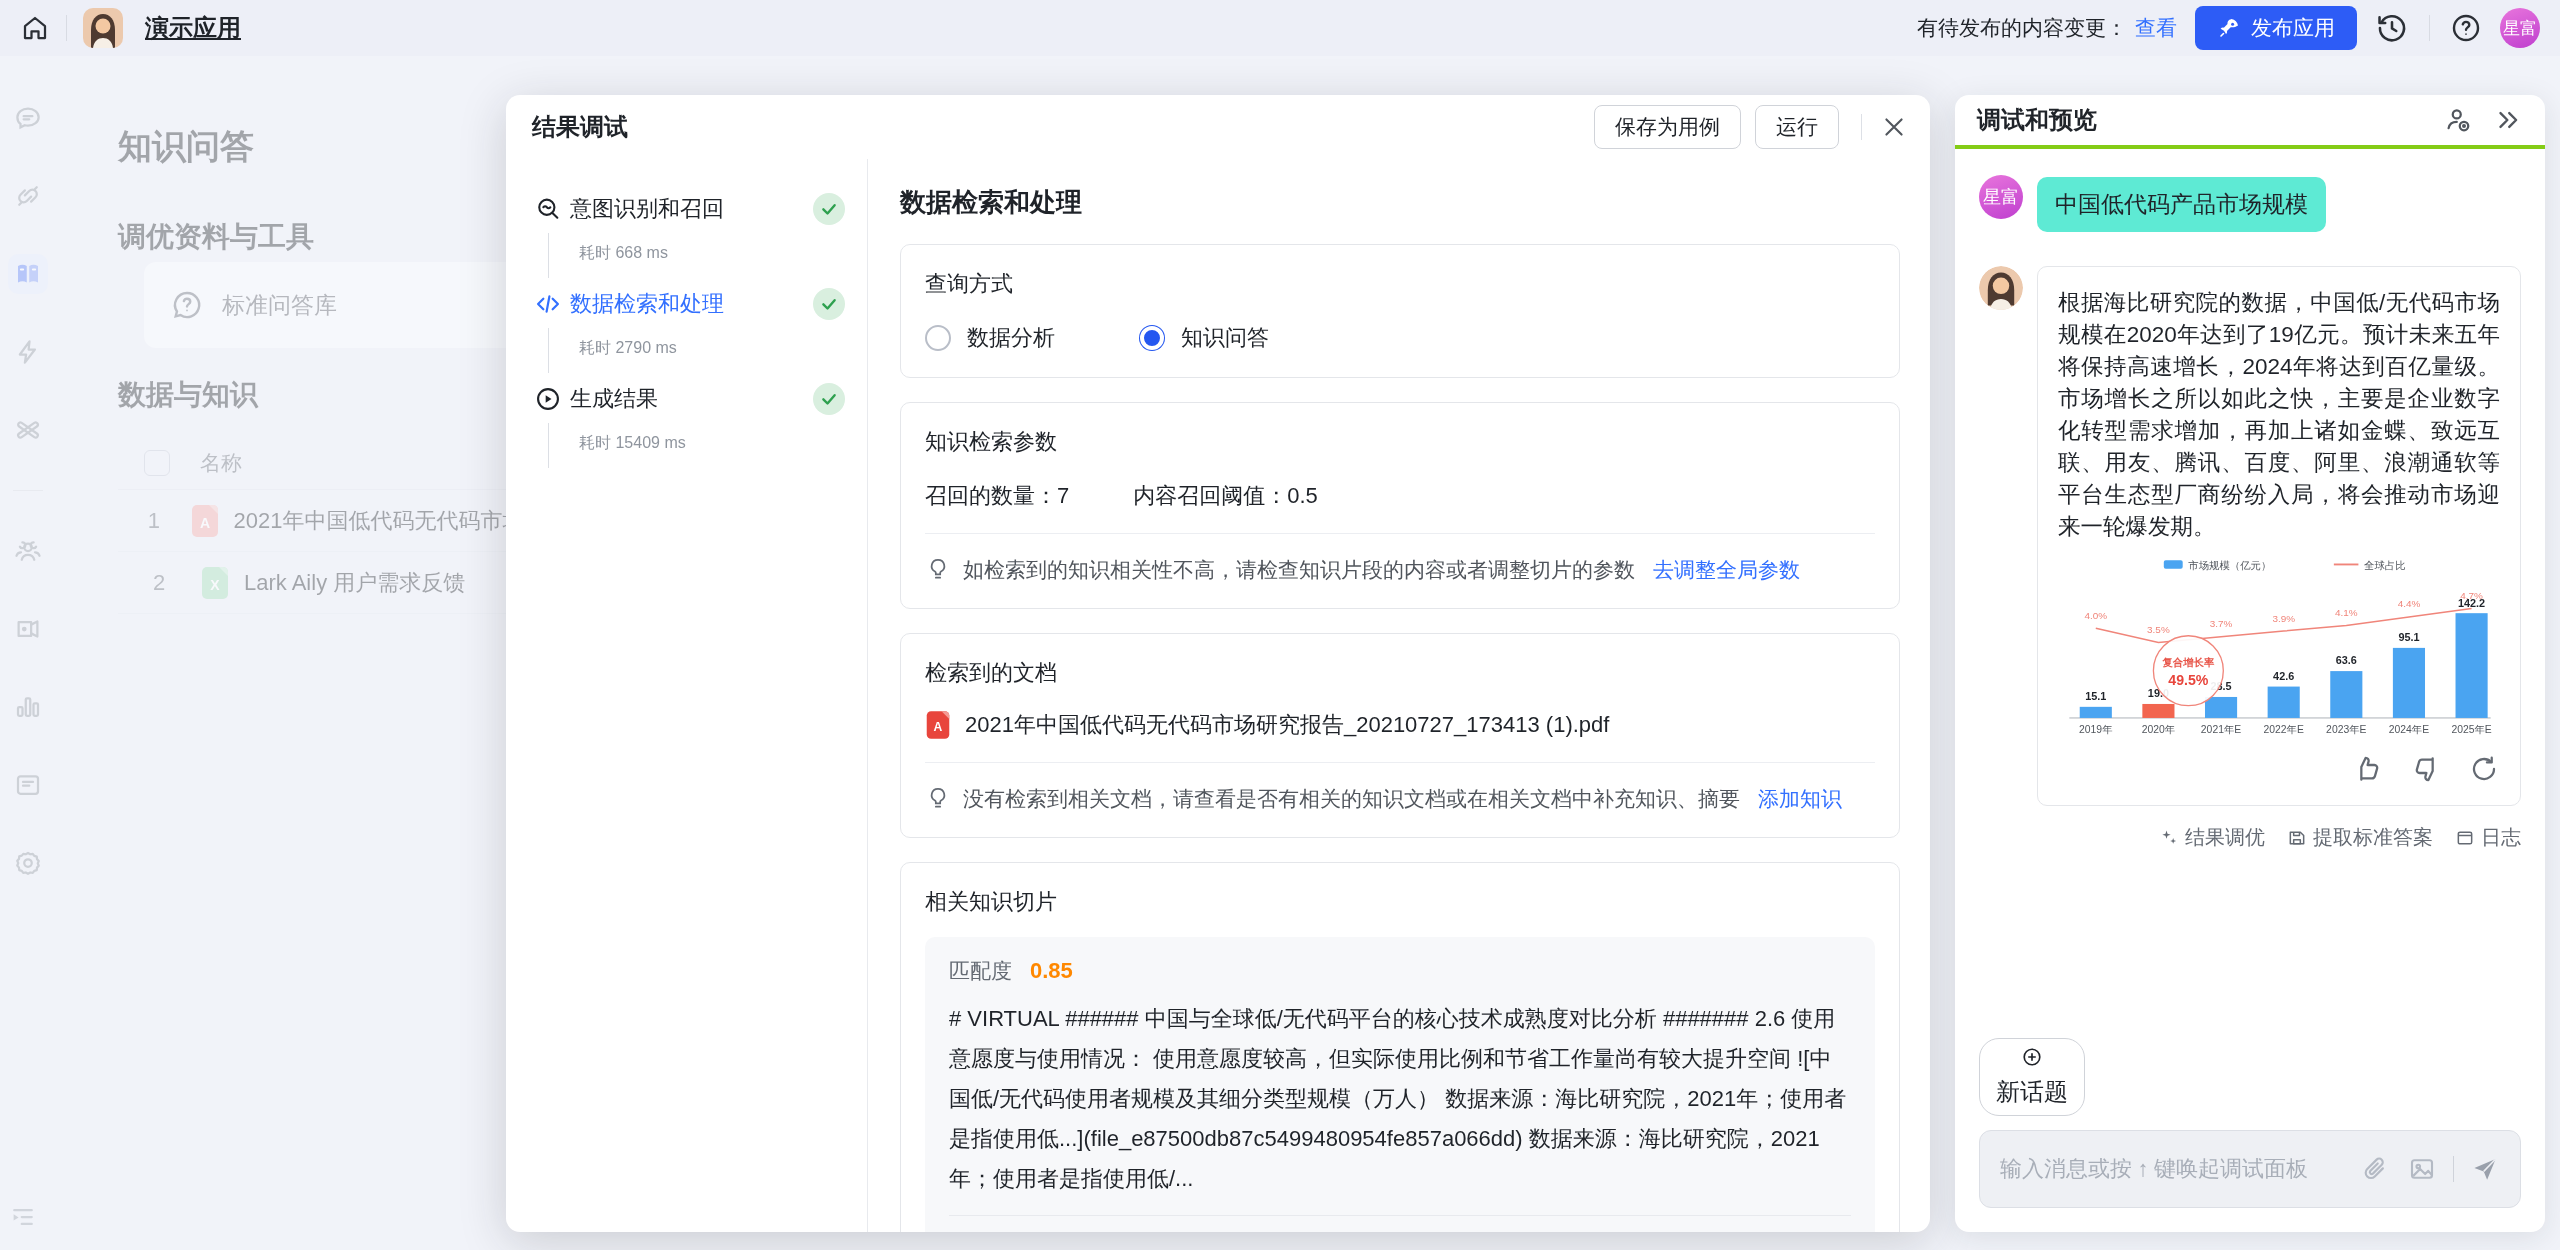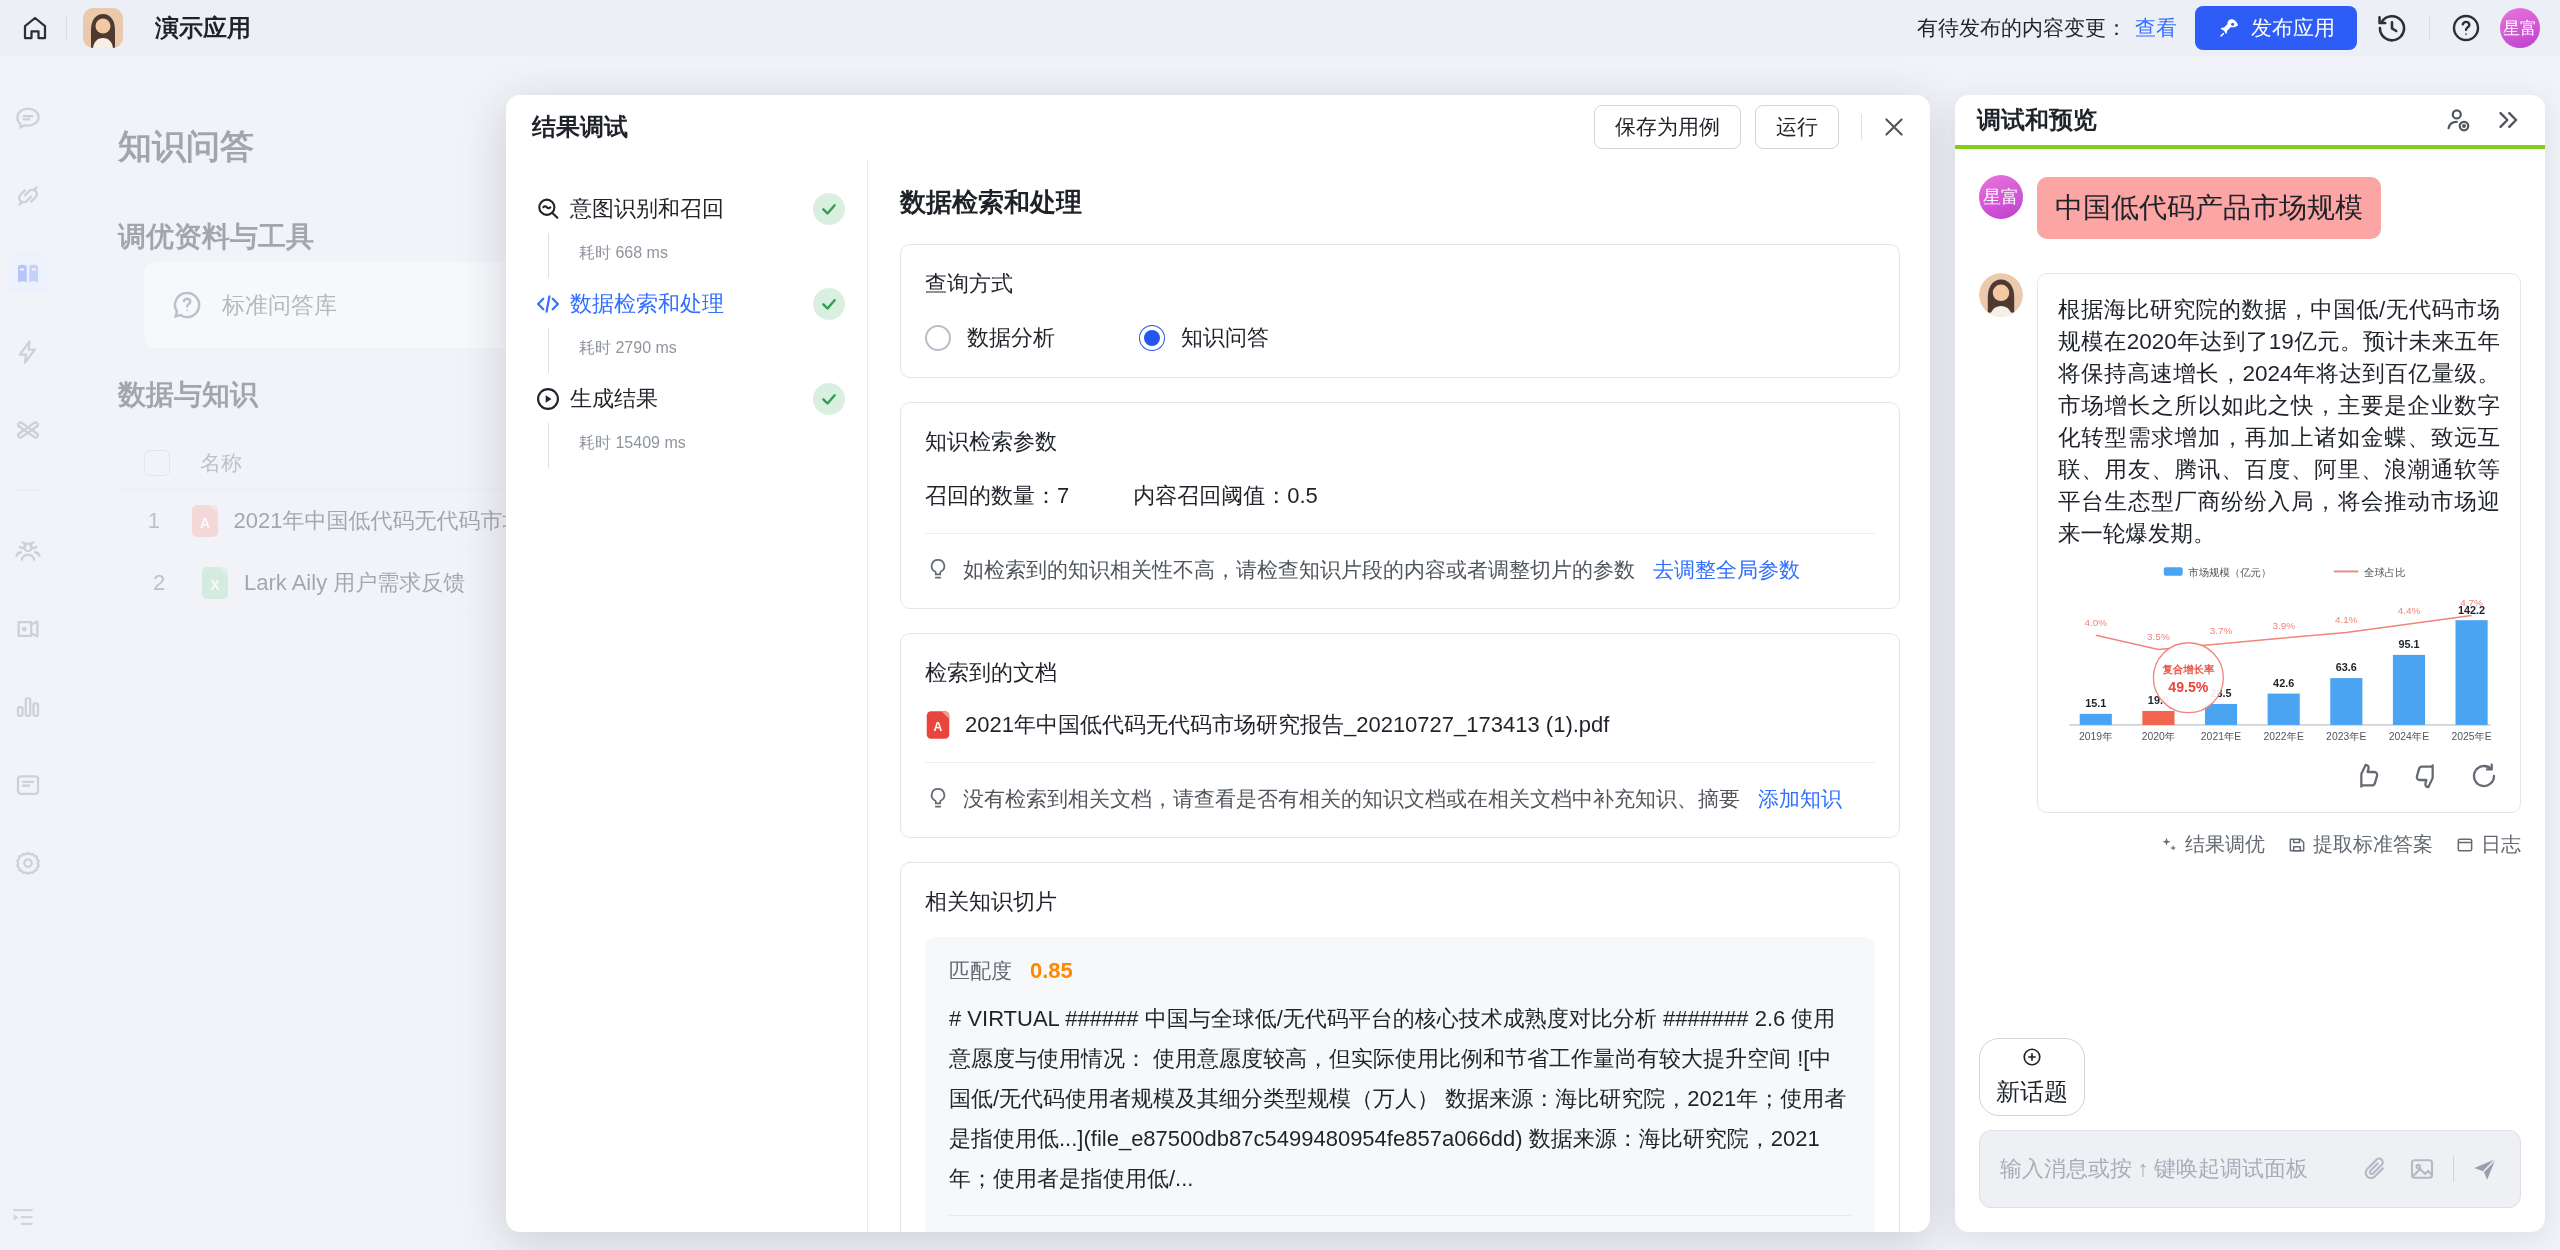--- a/index.html
+++ b/index.html
@@ -5,21 +5,21 @@
   * { margin:0; padding:0; box-sizing:border-box; }
   html,body { width:2560px; height:1250px; overflow:hidden; }
   body { font-family:"Liberation Sans","DejaVu Sans",sans-serif; background:#edeff7; color:#1f2329; position:relative; }
   svg { display:block; }
 
   
   .topbar { position:absolute; top:0; left:0; width:2560px; height:56px; display:flex; align-items:center; padding:0 20px; z-index:5; }
   .icon-btn { display:flex; align-items:center; justify-content:center; cursor:pointer; }
   .tb-sep { width:1px; height:26px; background:#d8dbe3; margin:0 16px; }
   .app-avatar { width:40px; height:40px; border-radius:10px; overflow:hidden; flex:0 0 auto; }
-  .app-title { font-size:24px; font-weight:bold; margin-left:32px; }
+  .app-title { font-size:24px; font-weight:bold; margin-left:22px;text-decoration:underline; }
   .tb-right { margin-left:auto; display:flex; align-items:center; gap:18px; }
   .pending-text { font-size:21px; color:#1f2329; }
   .link { color:#3370ff; cursor:pointer; }
   .publish-btn { height:44px; background:#2d5cf6; color:#fff; border:none; border-radius:8px; font-size:21px; display:flex; align-items:center; gap:10px; padding:0 22px; cursor:pointer; font-family:inherit; }
   .round-avatar { width:40px; height:40px; border-radius:50%; background:linear-gradient(160deg,#e875dc,#bf3fcf); color:#fff; font-size:17px; display:flex; align-items:center; justify-content:center; cursor:pointer; }
 
   
   .sidebar { position:absolute; top:56px; left:0; width:56px; bottom:0; padding-top:42px; display:flex; flex-direction:column; align-items:center; z-index:1; }
   .side-icon { width:40px; height:40px; border-radius:10px; display:flex; align-items:center; justify-content:center; margin-bottom:38px; color:#8f959e; cursor:pointer; }
   .side-icon.active { background:#e3eafb; color:#4b74f5; }
@@ -84,21 +84,21 @@
   .slice-foot { margin-top:16px; padding-top:16px; border-top:1px solid #e8eaee; display:flex; align-items:center; gap:14px; font-size:22px; }
 
   
   .panel { position:absolute; left:1955px; top:95px; width:590px; height:1137px; background:#fff; border-radius:14px; box-shadow:0 6px 30px rgba(31,35,41,.10); z-index:3; display:flex; flex-direction:column; }
   .panel-header { height:54px; flex:0 0 54px; display:flex; align-items:center; padding:0 22px; border-bottom:4px solid #84cc16; }
   .panel-title { font-size:24px; font-weight:bold; }
   .ph-icons { margin-left:auto; display:flex; align-items:center; gap:20px; color:#51565d; }
   .chat { flex:1; padding:26px 24px 0; position:relative; min-height:0; }
   .msg-row { display:flex; align-items:flex-start; gap:14px; }
   .chat-avatar { width:44px; height:44px; border-radius:50%; overflow:hidden; flex:0 0 44px; }
-  .user-bubble { background:#fca5a5; border-radius:10px; padding:12px 18px; font-size:28px; margin-top:2px; }
+  .user-bubble { background:#5eead4; border-radius:10px; padding:12px 18px; font-size:23px; margin-top:2px; }
   .asst-row { margin-top:34px; }
   .asst-bubble { border:1px solid #e4e6ea; border-radius:10px; padding:20px; width:484px; background:#fff; }
   .asst-text { font-size:22.5px; line-height:32px; text-align:justify; }
   .chart-wrap { margin-top:12px; }
   .bubble-actions { display:flex; justify-content:flex-end; gap:26px; margin-top:10px; color:#646a73; }
   .links-row { display:flex; justify-content:flex-end; align-items:center; gap:10px; margin-top:18px; color:#646a73; font-size:20px; }
   .links-row .lk { display:flex; align-items:center; gap:6px; cursor:pointer; margin-left:12px; }
   .chat-bottom { position:absolute; left:24px; right:24px; bottom:24px; }
   .new-topic { display:inline-flex; align-items:center; gap:8px; border:1px solid #d0d3d9; border-radius:20px; padding:7px 16px; font-size:24px; background:#fff; cursor:pointer; color:#1f2329;flex-direction:column; }
   .input-box { margin-top:14px; height:78px; background:#eef0f4; border:1px solid #dcdfe5; border-radius:12px; display:flex; align-items:center; padding:0 20px; gap:16px; }

